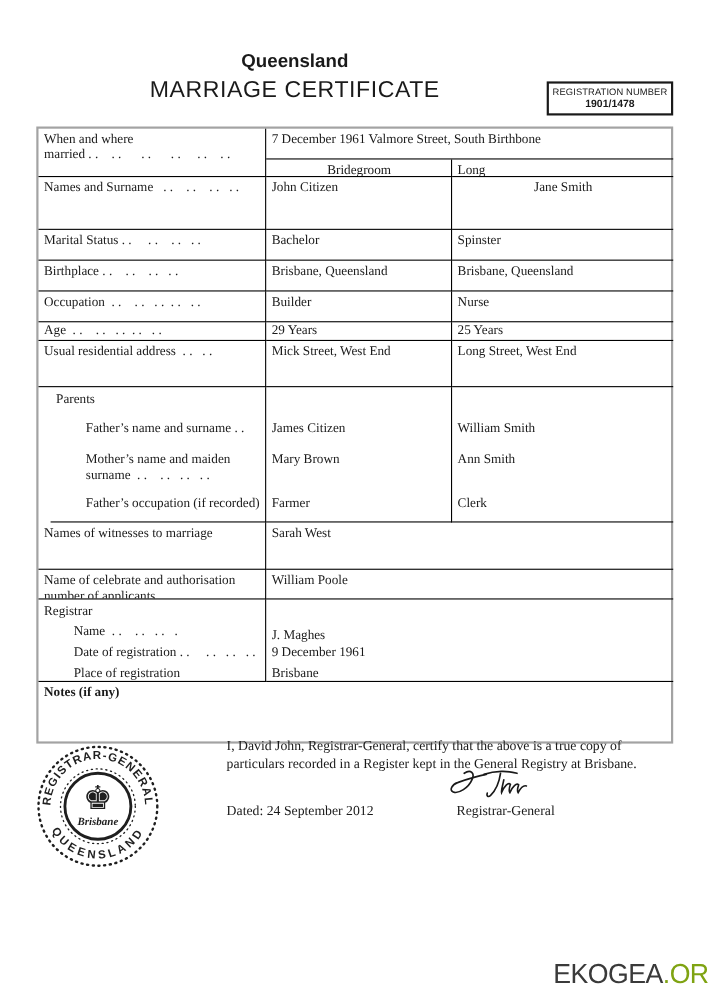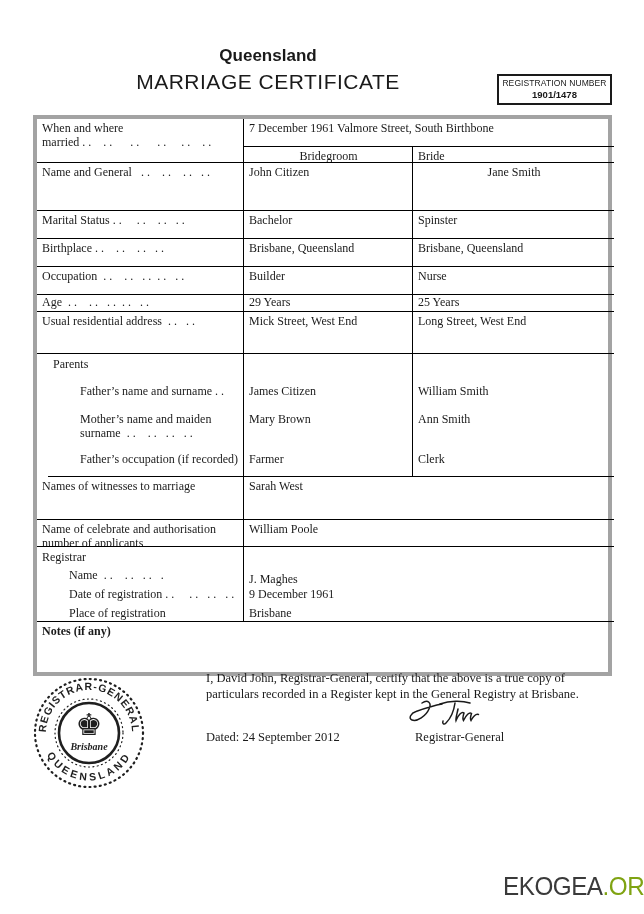--- a/index.html
+++ b/index.html
@@ -9,21 +9,21 @@
   
   .titles { position:absolute; left:0; top:46px; width:536px; text-align:center; font-family:"Liberation Sans", sans-serif; }
   .title-qld { font-size:17px; font-weight:bold; }
   .title-main { font-size:21px; font-weight:400; letter-spacing:.5px; margin-top:4px; }
   .regbox { position:absolute; left:497px; top:74px; width:115px; border:2px solid #1a1a1a; text-align:center;
             font-family:"Liberation Sans", sans-serif; padding:2px 1px 3px; }
   .regbox .rb-label { font-size:8.5px; font-weight:normal; letter-spacing:.1px; }
   .regbox .rb-num { font-size:9.5px; font-weight:bold; margin-top:1px; }
 
   
-  .cert-table { position:absolute; left:33px; top:115px; width:579px; height:561px; border:4px solid #a3a3a3;
+  .cert-table { position:absolute; left:33px; top:115px; width:579px; height:561px; border:2px solid #a3a3a3;
                 display:grid; grid-template-columns:207px 169px 201px;
                 grid-template-rows:28px 16px 48px 28px 28px 28px 17px 42px 123px 43px 27px 75px 56px;
                 font-size:12px; line-height:13.5px; }
   .cell { padding:3px 4px 2px 5px; overflow:hidden; }
   .bb { border-bottom:1px solid #000; }
   .brd { border-right:1px solid #000; }
   .pre { white-space:pre-wrap; }
   .center { text-align:center; }
   .bold { font-weight:bold; }
   .span23 { grid-column:2/4; }
@@ -61,23 +61,23 @@
   <div class="rb-num">1901/1478</div>
 </div>
 
 <div class="cert-table">
 
   <div class="cell pre bb brd" style="grid-row:1/3; grid-column:1;">When and where
 married . .    . .      . .      . .     . .    . .</div>
   <div class="cell bb span23" style="grid-row:1;">7 December 1961 Valmore Street, South Birthbone</div>
 
   <div class="cell bb brd center" style="grid-row:2; grid-column:2;">Bridegroom</div>
-  <div class="cell bb" style="grid-row:2; grid-column:3;">Bride</div>
+  <div class="cell bb" style="grid-row:2; grid-column:3;">Long</div>
 
-  <div class="cell pre bb brd" style="grid-row:3; grid-column:1;">Name and General   . .    . .    . .   . .</div>
+  <div class="cell pre bb brd" style="grid-row:3; grid-column:1;">Names and Surname   . .    . .    . .   . .</div>
   <div class="cell bb brd" style="grid-row:3; grid-column:2;">John Citizen</div>
   <div class="cell bb" style="grid-row:3; grid-column:3;text-align:center;">Jane Smith</div>
 
   <div class="cell pre bb brd" style="grid-row:4; grid-column:1;">Marital Status . .     . .    . .   . .</div>
   <div class="cell bb brd" style="grid-row:4; grid-column:2;">Bachelor</div>
   <div class="cell bb" style="grid-row:4; grid-column:3;">Spinster</div>
 
   <div class="cell pre bb brd" style="grid-row:5; grid-column:1;">Birthplace . .    . .    . .   . .</div>
   <div class="cell bb brd" style="grid-row:5; grid-column:2;">Brisbane, Queensland</div>
   <div class="cell bb" style="grid-row:5; grid-column:3;">Brisbane, Queensland</div>

